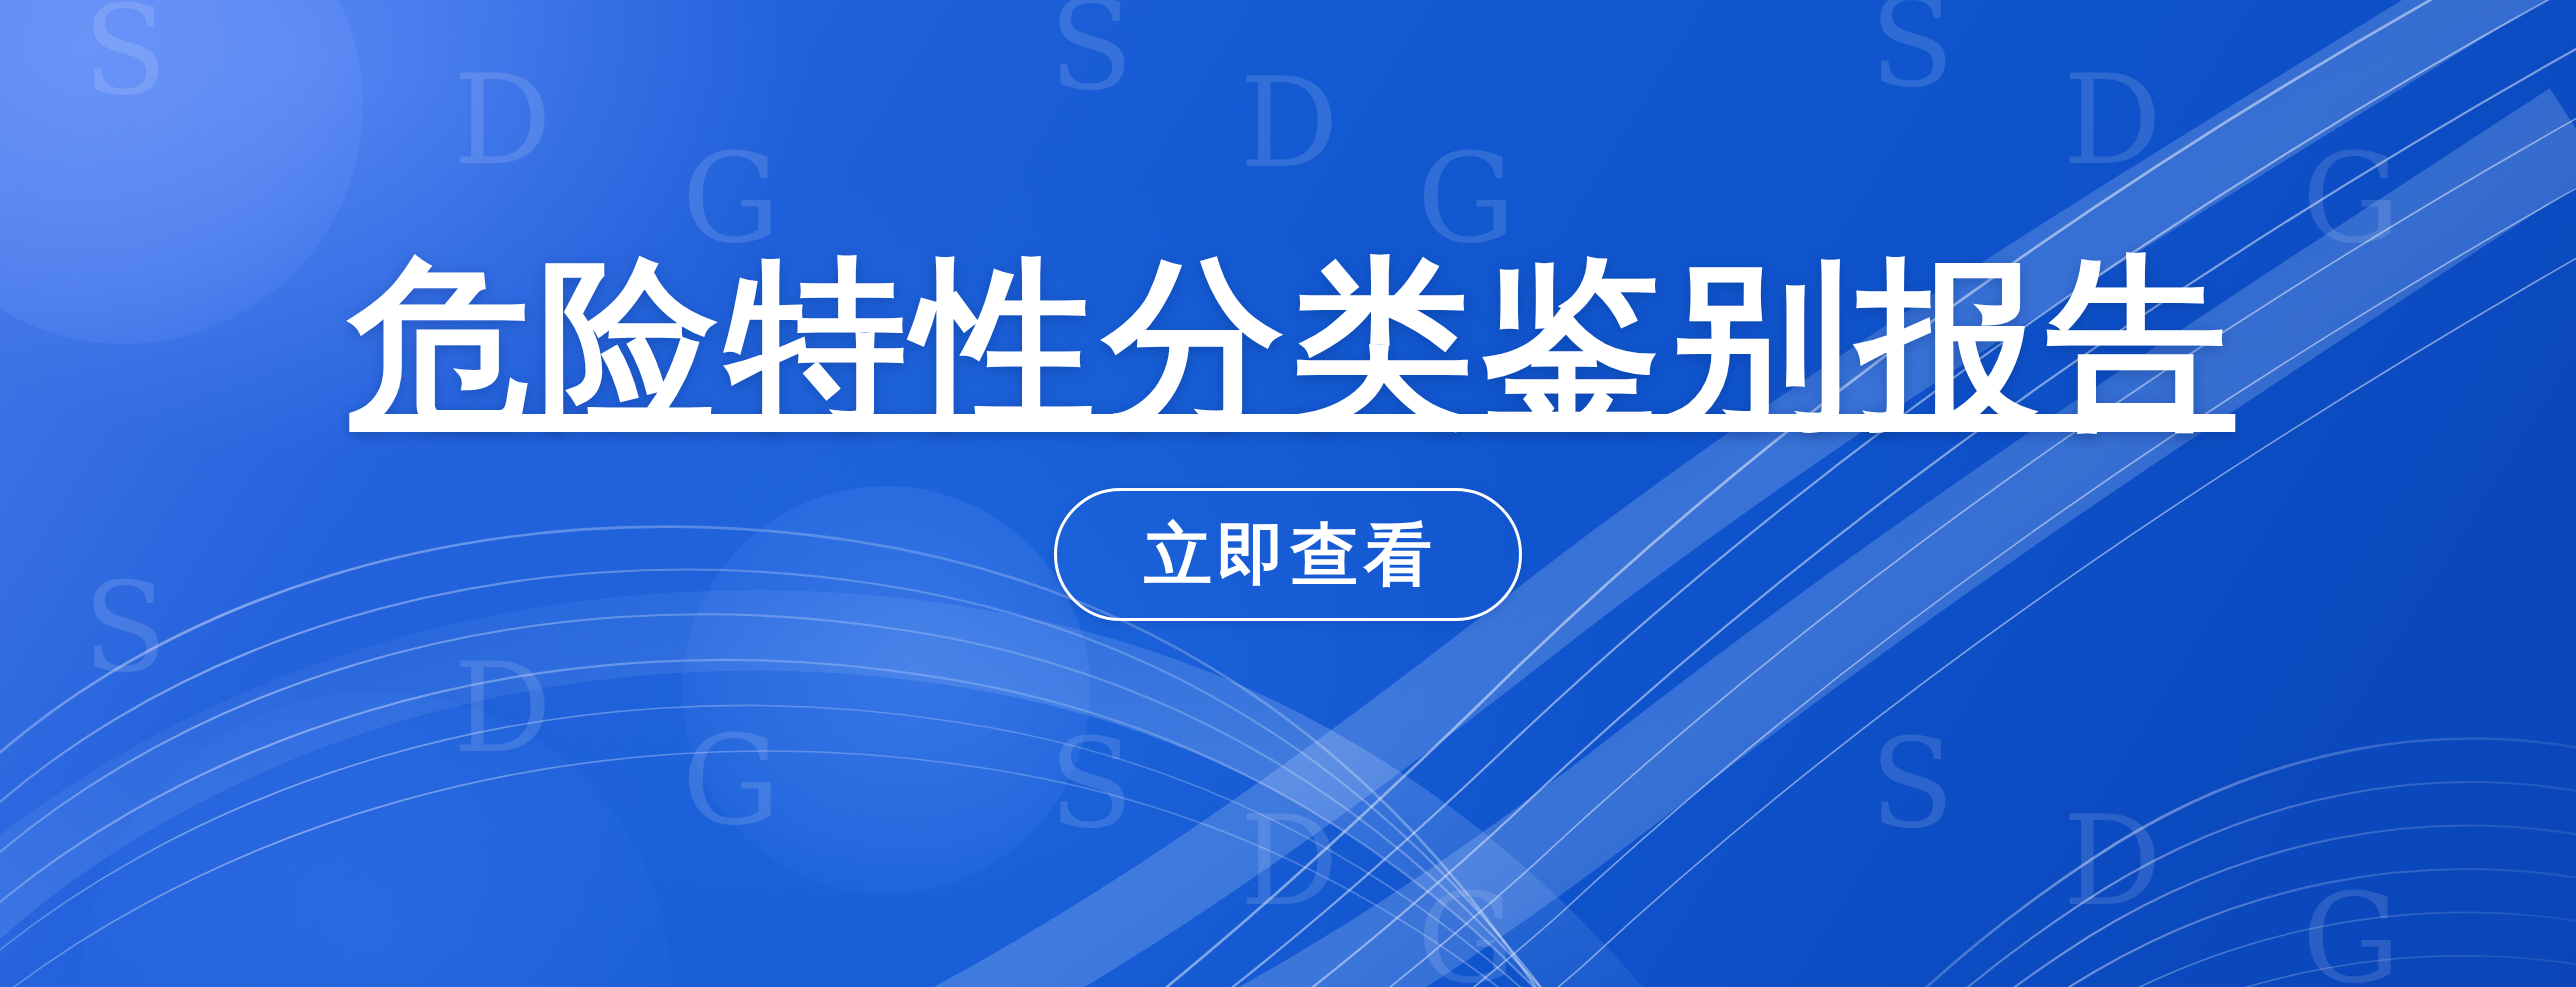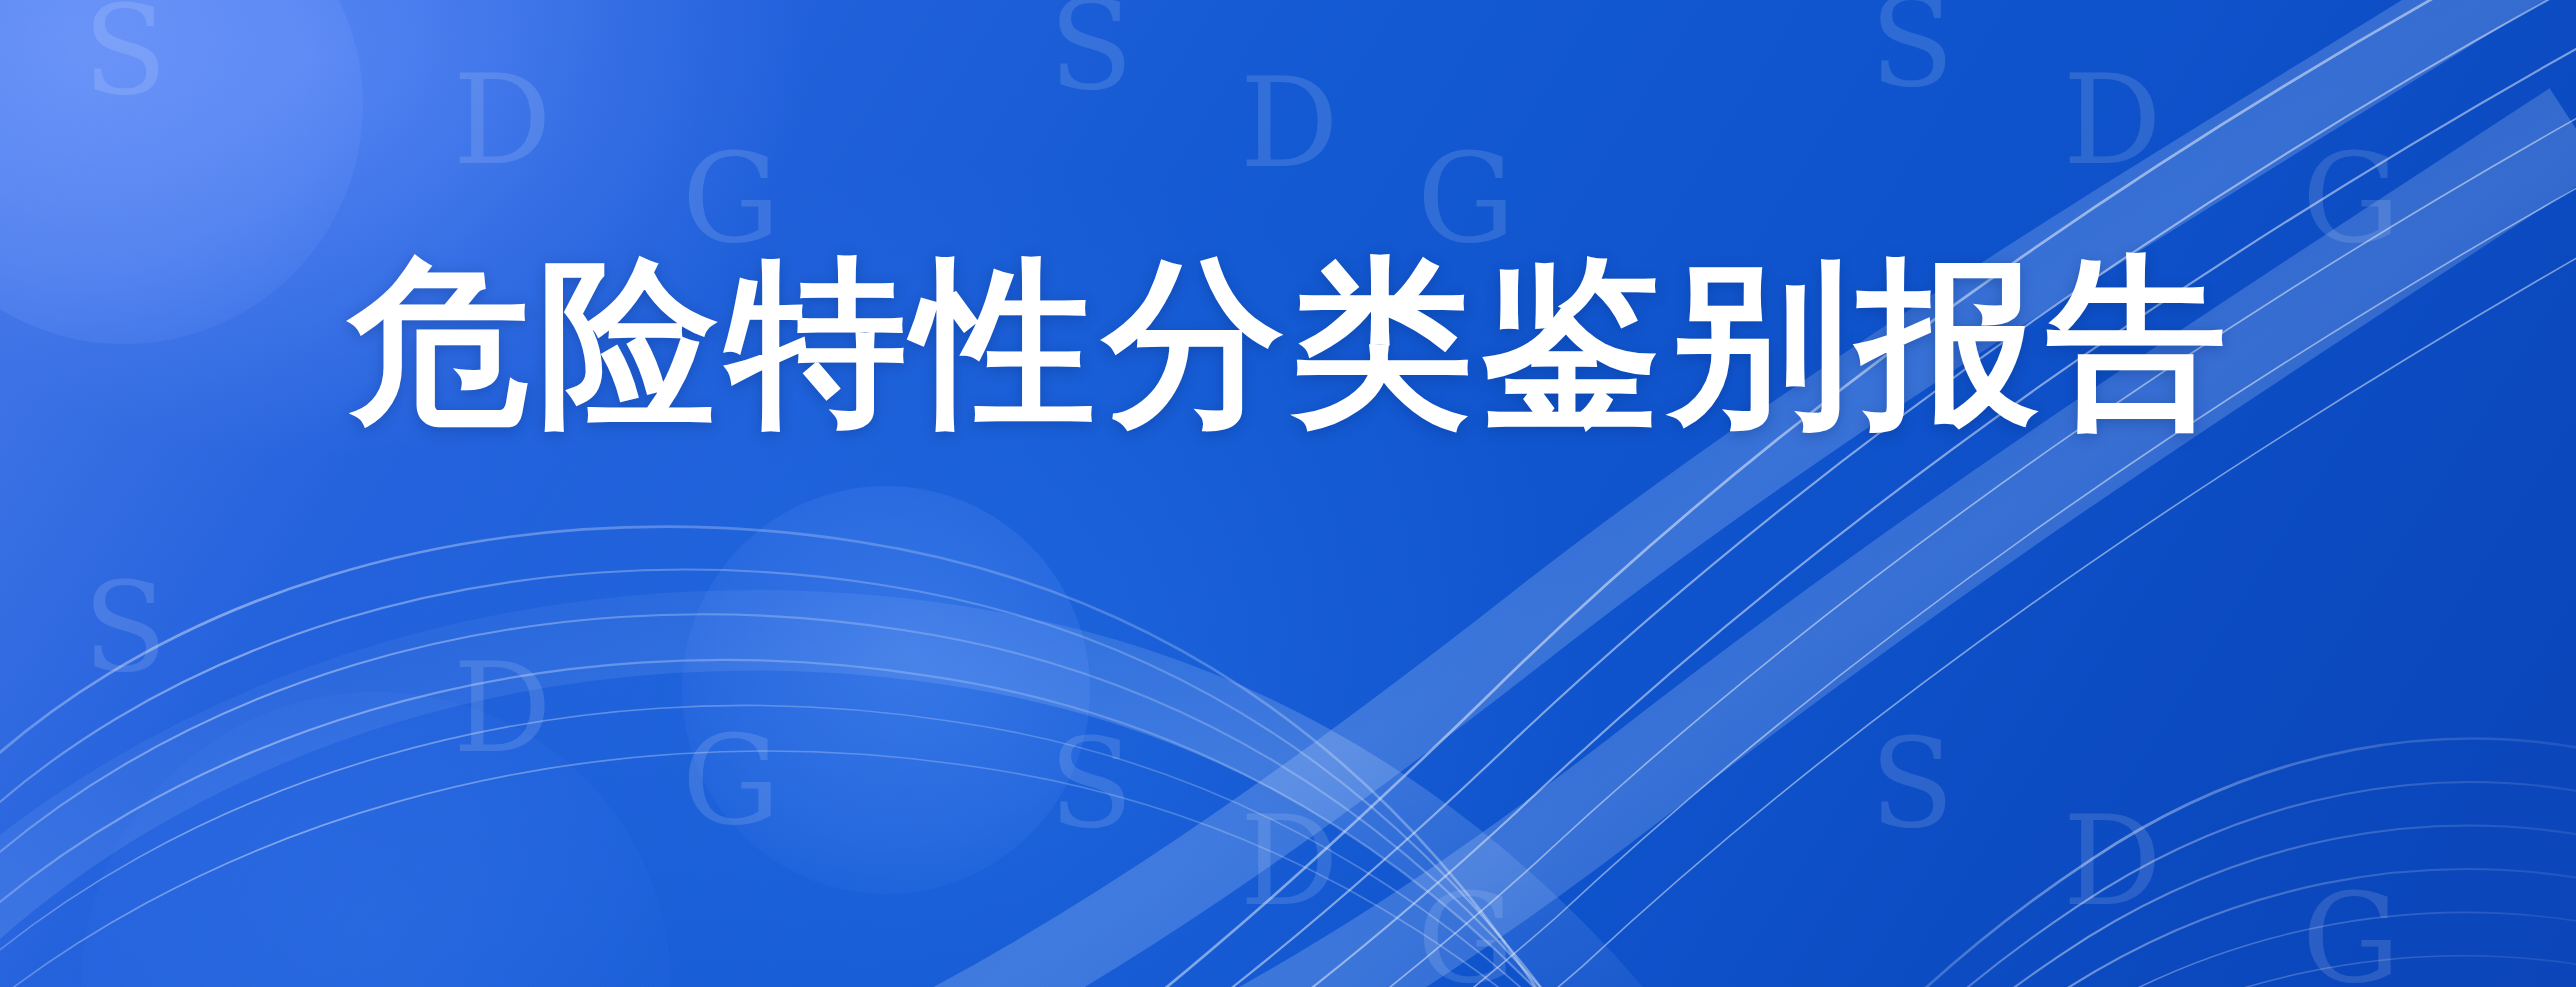--- a/index.html
+++ b/index.html
@@ -57,20 +57,21 @@
     margin-top:253px;
     font-size:180px;
     line-height:1;
     font-weight:700;
     color:#ffffff;
     letter-spacing:8.6px;
     text-indent:8.6px;
     white-space:nowrap;
     text-shadow:0 3.2px 14px rgba(4,40,110,0.30);
     font-family:"DejaVu Sans","Liberation Sans",sans-serif;
+    text-decoration:underline;
   }
   .cta{
     margin-top:55px;
     width:468px;height:133px;
     border:3.2px solid #ffffff;
     border-radius:67px;
     display:flex;align-items:center;justify-content:center;
     background:transparent;
     cursor:pointer;
     box-shadow:0 2.1px 10.7px rgba(4,40,110,0.18);
@@ -158,16 +159,19 @@
     <path d="M4920,1500 C4545,1400 4175,1485 3870,1690 C3648,1838 3488,1995 3388,2105" fill="none" stroke="url(#lg2)" stroke-width="4"></path>
     <path d="M4920,1580 C4530,1480 4150,1570 3840,1780 C3616,1930 3456,2090 3356,2200" fill="none" stroke="url(#lg2)" stroke-width="4"></path>
     <path d="M4920,1660 C4515,1560 4125,1655 3810,1870 C3584,2022 3424,2185 3324,2295" fill="none" stroke="url(#lg2)" stroke-width="4"></path>
     <path d="M4920,1740 C4500,1640 4100,1740 3780,1960 C3552,2114 3392,2280 3292,2390" fill="none" stroke="url(#lg2)" stroke-width="3"></path>
     <path d="M4920,1820 C4485,1720 4075,1825 3750,2050 C3520,2206 3360,2375 3260,2485" fill="none" stroke="url(#lg2)" stroke-width="3"></path>
   </svg>
 
   <div class="content">
     <div class="title">危险特性分类鉴别报告</div>
 
+    <div class="cta">
+      <span class="cta-label">立即查看</span>
+    </div>
   </div>
 
 </div>
 
 
 </body></html>

